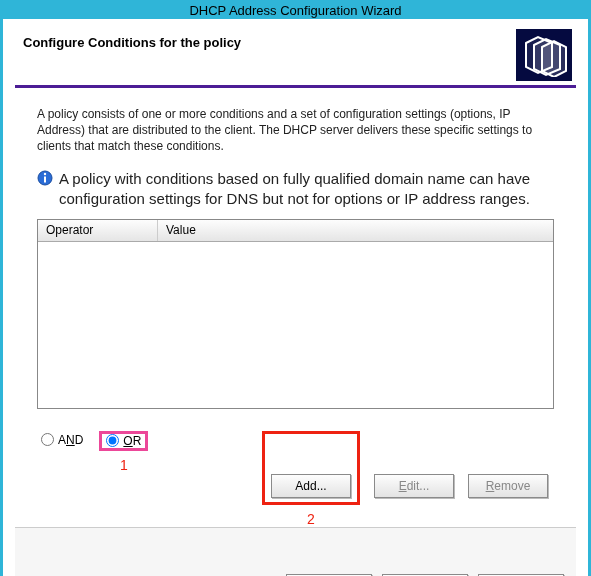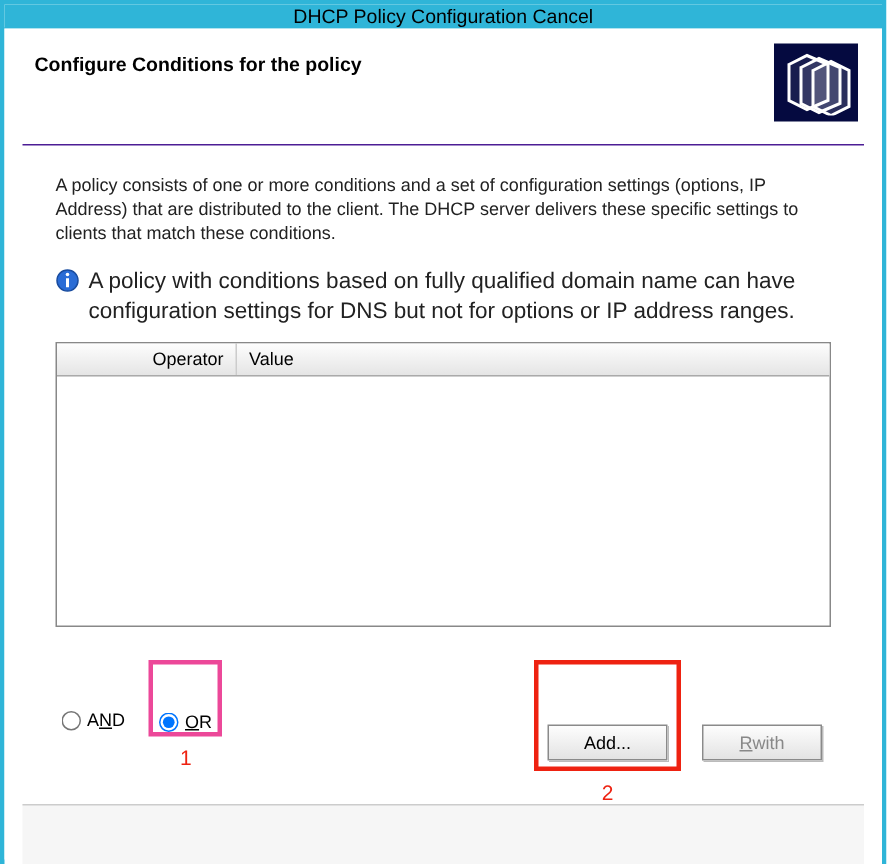--- a/index.html
+++ b/index.html
@@ -33,22 +33,22 @@
     flex: 1;
     background: #fff;
     display: flex;
     flex-direction: column;
     padding: 0 12px 10px 12px;
   }
   .header-row {
     display: flex;
     align-items: flex-start;
     justify-content: space-between;
-    padding: 10px 4px 15px 8px;
-    border-bottom: 1px solid #4c1d95;
+    padding: 10px 4px 4px 8px;
+    border-bottom: 3px solid #4c1d95;
   }
   .header-title {
     font-size: 13px;
     font-weight: bold;
     color: #000;
     padding-top: 6px;
   }
   .header-icon {
     width: 56px;
     height: 52px;
@@ -99,30 +99,29 @@
     border-bottom: 1px solid #aaa;
     height: 22px;
   }
   .th {
     padding: 3px 8px;
     font-size: 12px;
     border-right: 1px solid #ccc;
     background: linear-gradient(#fdfdfd,#e5e5e5);
   }
   .th.c1 { width: 170px; }
-  .th.c2 { width: 120px; text-align: right; }
+  .th.c2 { width: 120px; }
   .th.c3 { flex: 1; border-right: none; }
   .radio-item {
     display: flex;
-    align-items: flex-end;
+    align-items: flex-start;
     gap: 4px;
     font-size: 12px;
     cursor: pointer;
     padding: 2px 4px;
-    margin-top: 31px;
   }
   .radio-item input { margin: 0; }
   .radio-item .underline { text-decoration: underline; }
   .hl {
     border: 3px solid #ec4899;
     padding: 0 4px;
   }
   .annot {
     color: #e21;
     font-size: 14px;
@@ -170,21 +169,21 @@
     gap: 10px;
     background: #f6f6f6;
   }
   .footer .btn { width: 86px; }
 </style>
 </head>
 <body>
 
 <div class="window">
   <div class="titlebar">
-    <span>DHCP Policy Configuration Cancel</span>
+    <span>DHCP Address Configuration Wizard</span>
   </div>
 
   <div class="content">
     <div class="header-row">
       <div class="header-title">Configure Conditions for the policy</div>
       <div class="header-icon">
         <svg width="48" height="44" viewBox="0 0 48 44">
           <g fill="none" stroke="#fff" stroke-width="2">
             <path d="M6 10 L18 4 L32 10 L32 34 L18 40 L6 34 Z" fill="#fff" fill-opacity="0.08"></path>
             <path d="M14 12 L26 6 L40 12 L40 36 L26 42 L14 36 Z" fill="#fff" fill-opacity="0.12"></path>
@@ -236,21 +235,24 @@
         <div class="grow"></div>
 
         <div class="action-btns">
           <div class="radio-stack">
             <span class="add-wrap">
               <button class="btn"><span>Add...</span></button>
             </span>
             <div class="annot">2</div>
           </div>
           <div style="padding-top:7px">
-            <button class="btn disabled" disabled=""><span class="underline">R</span><span>with</span></button>
+            <button class="btn disabled" disabled=""><span class="underline">E</span><span>dit...</span></button>
+          </div>
+          <div style="padding-top:7px">
+            <button class="btn disabled" disabled=""><span class="underline">R</span><span>emove</span></button>
           </div>
         </div>
       </div>
 
     </div>
 
     <div class="footer">
       <button class="btn disabled" disabled=""><span class="underline">N</span><span>ext &gt;</span></button>
       <button class="btn"><span>&lt; </span><span class="underline">B</span><span>ack</span></button>
       <button class="btn"><span>Cancel</span></button>

